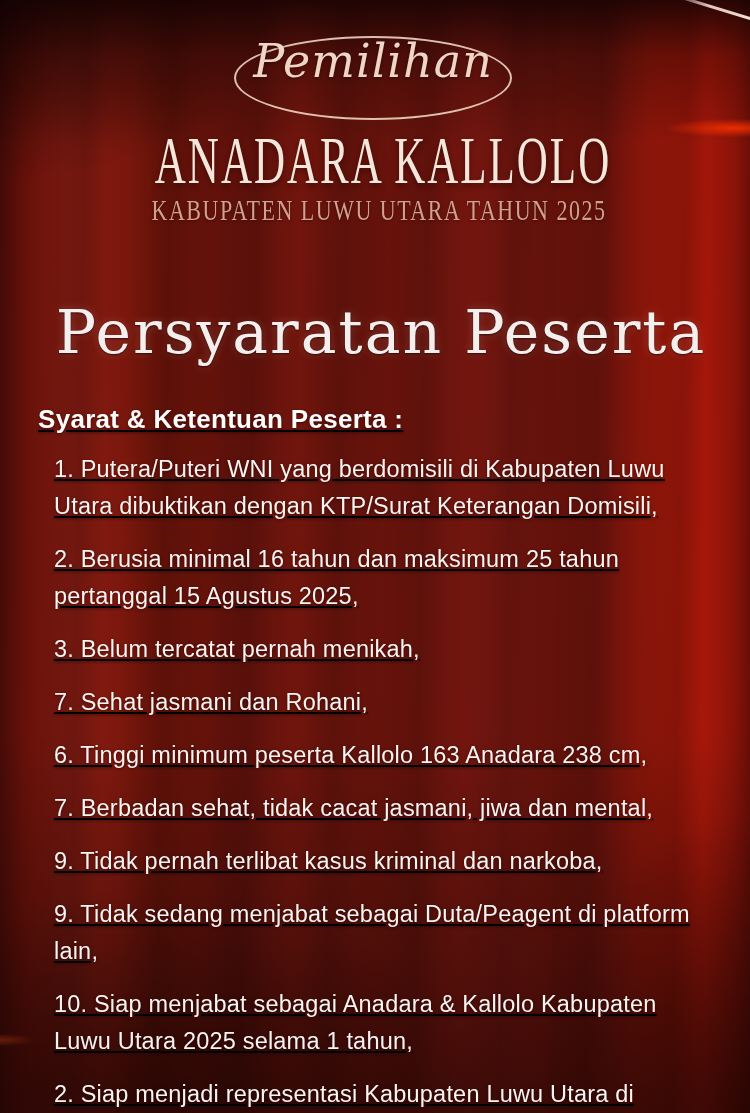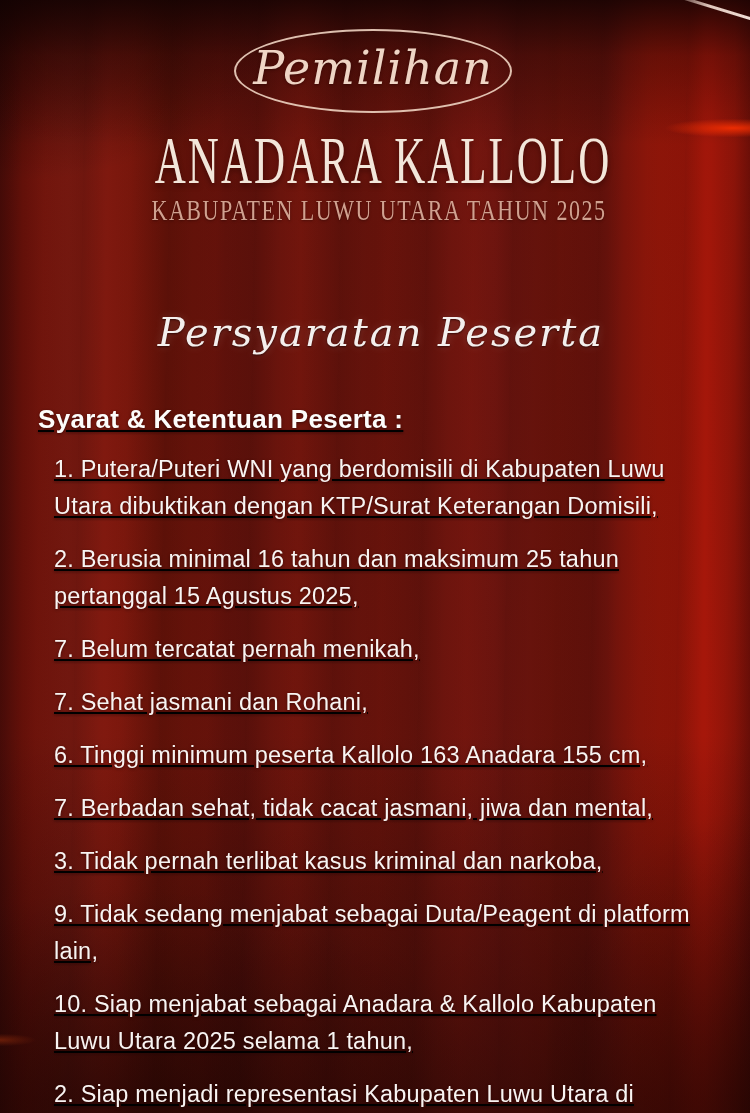--- a/index.html
+++ b/index.html
@@ -38,24 +38,24 @@
     background:radial-gradient(52px 9px at 0px 1040px, rgba(235,70,18,0.85), rgba(235,70,18,0) 70%);
   }
   .corner-streak{
     position:absolute;top:6px;right:-12px;width:96px;height:3px;
     transform:rotate(17deg);border-radius:3px;
     background:linear-gradient(90deg, rgba(255,235,225,0) 0%, rgba(255,232,220,0.85) 45%, rgba(255,240,232,0.95) 100%);
     filter:blur(0.6px);
   }
 
   .badge{
-    position:absolute;left:234px;top:29px;width:278px;height:84px;
+    position:absolute;left:234px;top:36px;width:278px;height:84px;
     border:2px solid rgba(236,207,190,0.92);
     border-radius:50%;
-    display:flex;align-items:center;justify-content:center;
+    display:flex;justify-content:center;
     box-sizing:border-box;
   }
   .badge-text{
     font-family:"DejaVu Serif","Liberation Serif",serif;
     font-style:italic;font-size:46px;line-height:1;
     color:#efd5c5;letter-spacing:1px;
     text-shadow:0 1px 3px rgba(40,5,3,0.6);
     padding-bottom:6px;
   }
 
@@ -81,21 +81,21 @@
     color:#d0a190;
     text-shadow:0 1px 2px rgba(40,5,3,0.5);
   }
 
   .script-wrap{
     position:absolute;left:0;right:0;top:294px;height:76px;
     display:flex;align-items:center;justify-content:center;
   }
   .script-text{
     font-family:"DejaVu Serif","Liberation Serif",serif;
-    font-style:italic;font-size:40px;white-space:nowrap;
+    font-size:60px;white-space:nowrap;
     transform:translateX(-16px);
     color:#f4efed;letter-spacing:2px;
     text-shadow:0 1px 2px rgba(30,4,3,0.7), 0 0 10px rgba(255,240,235,0.18);
     margin-left:44px;
   }
 
   .content{
     position:absolute;left:38px;right:42px;top:404px;text-decoration:underline;
   }
   .req-heading{
@@ -136,24 +136,24 @@
 
   <div class="script-wrap">
     <span class="script-text">Persyaratan Peserta</span>
   </div>
 
   <div class="content">
     <h2 class="req-heading">Syarat &amp; Ketentuan Peserta :</h2>
     <div class="req-list">
       <p>1. Putera/Puteri WNI yang berdomisili di Kabupaten Luwu Utara dibuktikan dengan KTP/Surat Keterangan Domisili,</p>
       <p>2. Berusia minimal 16 tahun dan maksimum 25 tahun pertanggal 15 Agustus 2025,</p>
-      <p>7. Belum tercatat pernah menikah,</p>
+      <p>3. Belum tercatat pernah menikah,</p>
       <p>7. Sehat jasmani dan Rohani,</p>
-      <p>6. Tinggi minimum peserta Kallolo 163 Anadara 155 cm,</p>
+      <p>6. Tinggi minimum peserta Kallolo 163 Anadara 238 cm,</p>
       <p>7. Berbadan sehat, tidak cacat jasmani, jiwa dan mental,</p>
-      <p>3. Tidak pernah terlibat kasus kriminal dan narkoba,</p>
+      <p>9. Tidak pernah terlibat kasus kriminal dan narkoba,</p>
       <p>9. Tidak sedang menjabat sebagai Duta/Peagent di platform lain,</p>
       <p>10. Siap menjabat sebagai Anadara &amp; Kallolo Kabupaten Luwu Utara 2025 selama 1 tahun,</p>
       <p>2. Siap menjadi representasi Kabupaten Luwu Utara di tingkat Provinsi.</p>
     </div>
   </div>
 
 </div>
 
 </body></html>

